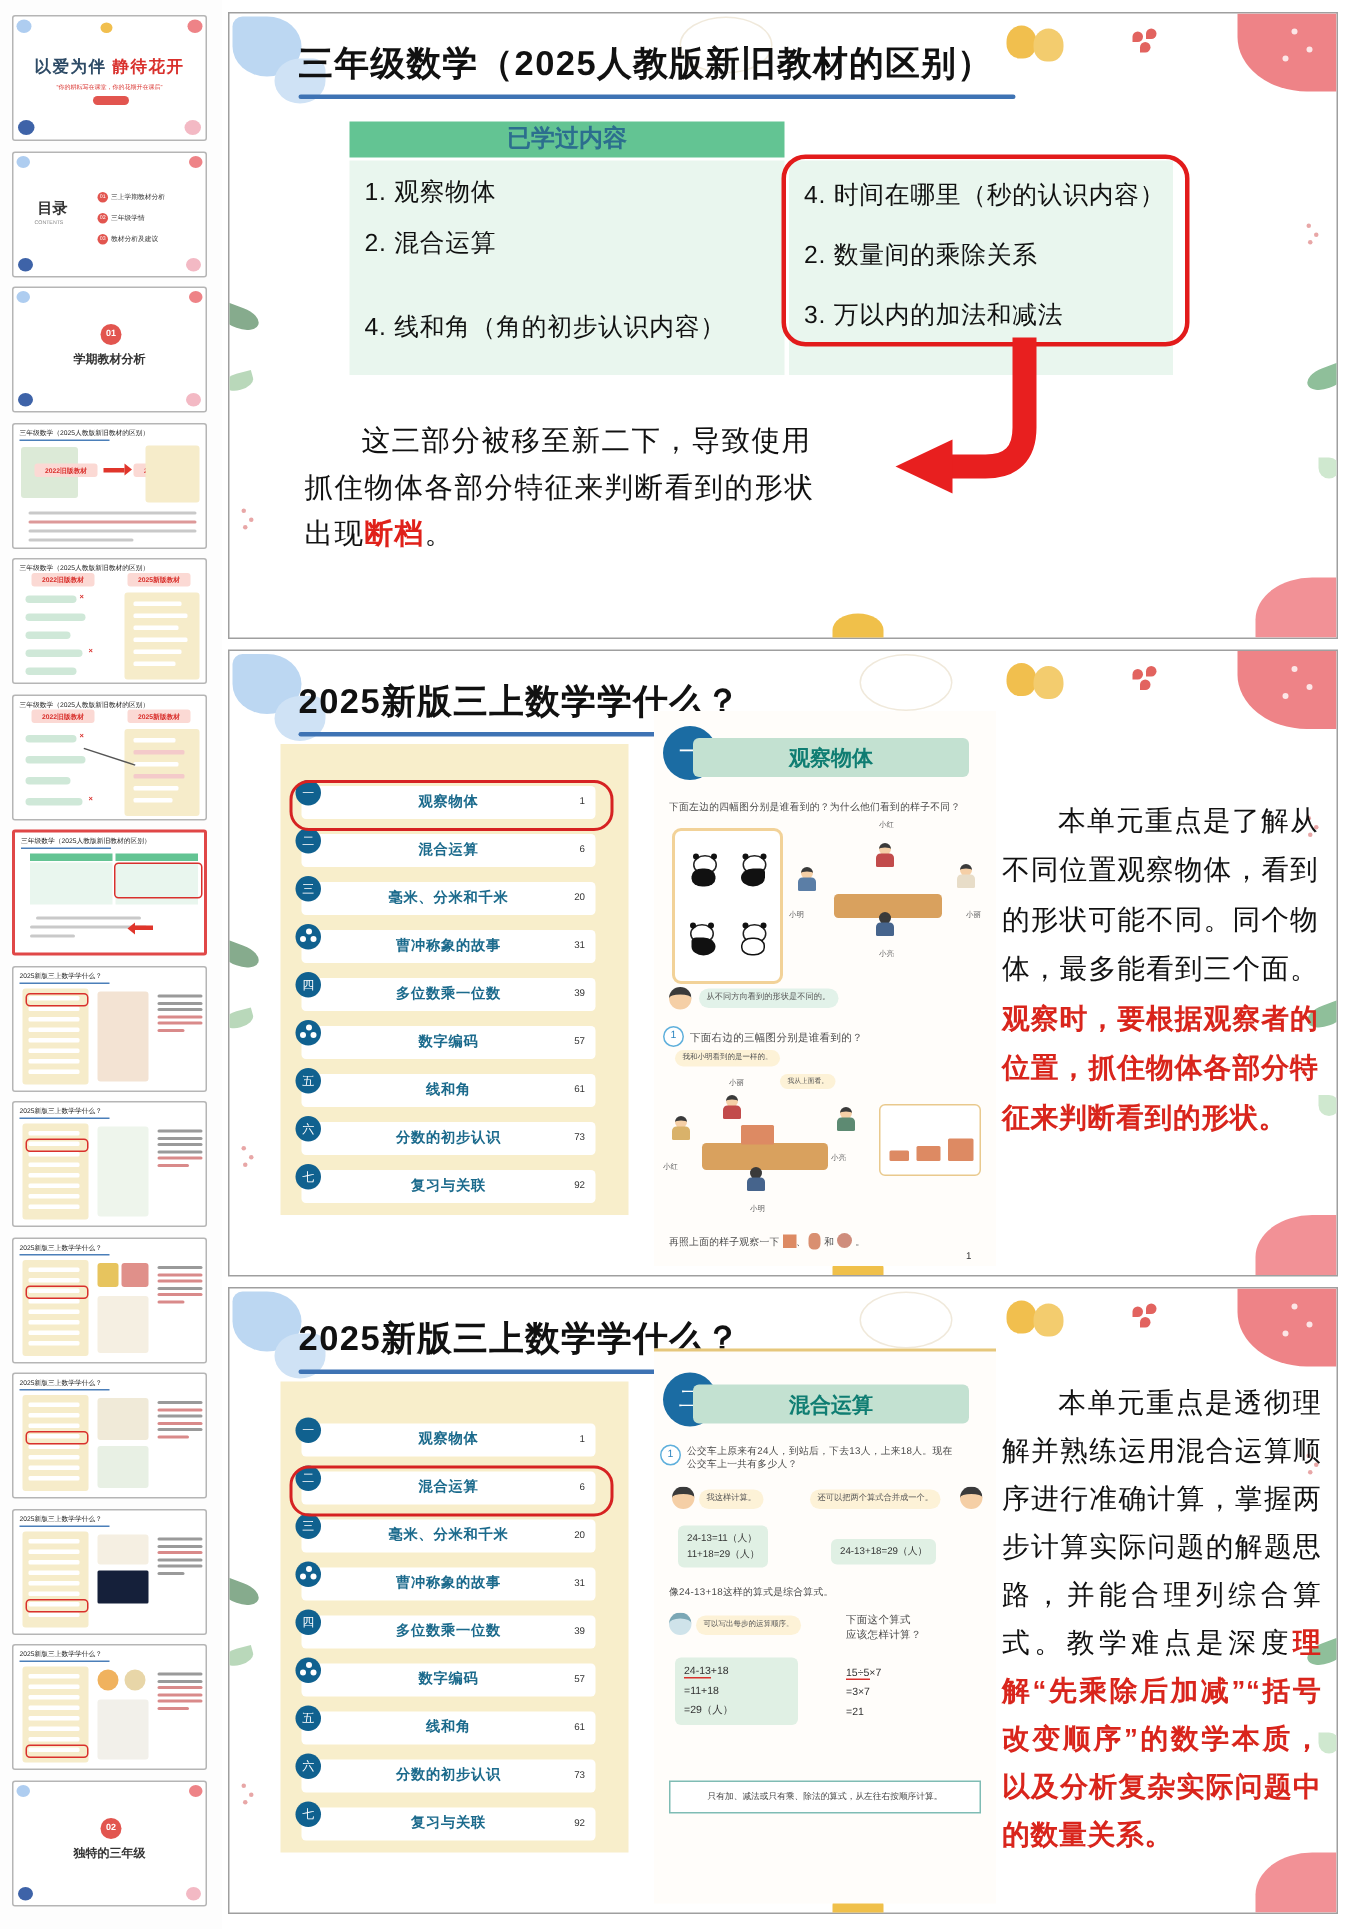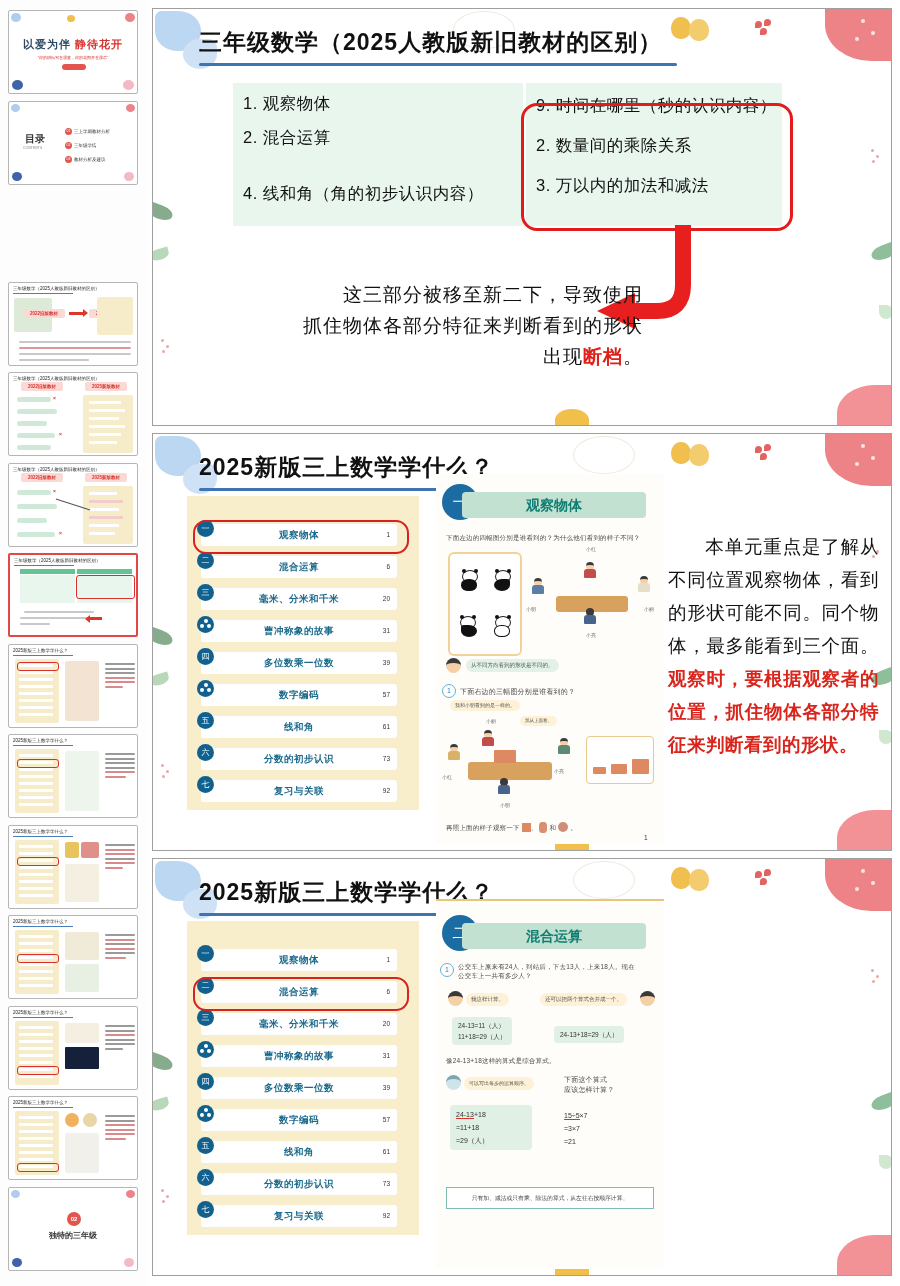--- a/index.html
+++ b/index.html
@@ -84,21 +84,21 @@
   .tbl .hcell{height:24px;font-size:16px;font-weight:bold;text-align:center;line-height:24px;background:#63c493;}
   .tbl .h1{width:290px;color:#2c6e8e;}
   .tbl .h2{width:256px;color:#b03a2e;}
   .tbl .bodyrow{display:flex;gap:3px;margin-top:2px;}
   .tbl .bcell{background:#e9f6ee;height:143px;position:relative;}
   .tbl .b1{width:290px;} .tbl .b2{width:256px;}
   .titem{position:absolute;left:10px;font-size:16.5px;color:#111;white-space:nowrap;letter-spacing:.5px;}
   .redbox{position:absolute;left:368px;top:94px;width:266px;height:122px;border:3px solid #e21b1b;
           border-radius:16px;}
   .note{position:absolute;left:50px;top:270px;width:440px;font-size:19px;color:#111;
-        line-height:31px;letter-spacing:1px;text-align:right;}
+        line-height:31px;letter-spacing:1px;}
   .note .ind{display:inline-block;width:38px;}
   .note .red{color:#e0211a;font-weight:bold;}
 
   
   .tocpanel{position:absolute;left:34px;top:62px;width:232px;height:314px;background:#f8eecb;}
   .tocrow{position:absolute;left:14px;width:196px;height:22px;background:#fff;border-radius:3px;}
   .tocicon{position:absolute;left:-4px;top:-4px;width:17px;height:17px;border-radius:50%;background:#10618f;
            color:#fff;font-size:8px;text-align:center;line-height:17px;}
   .tocicon.clover i{position:absolute;width:4px;height:4px;border-radius:50%;background:#fff;}
   .tocicon.clover i:nth-child(1){left:6.5px;top:3px;}
@@ -181,20 +181,28 @@
       <i class="flor" style="left:2px;top:2px;width:10px;height:9px;background:#aecdf0"></i>
       <i class="flor" style="right:2px;top:2px;width:10px;height:9px;background:#ee8387"></i>
       <i class="flor" style="left:3px;bottom:3px;width:11px;height:10px;background:#3e63a8"></i>
       <i class="flor" style="right:3px;bottom:3px;width:11px;height:10px;background:#f3b9c4"></i>
       <i class="flor" style="left:58px;top:4px;width:8px;height:7px;background:#f1bf4e"></i>
       <div class="cover-big"><span>以爱为伴 </span><span class="red">静待花开</span></div>
       <div class="cover-sub">“你的耕耘写在课堂，你的花期开在课后”</div>
       <div class="cover-pill"></div>
     </div>
 
+    <div class="thumb" style="top:191px">
+      <i class="flor" style="left:2px;top:2px;width:9px;height:8px;background:#aecdf0"></i>
+      <i class="flor" style="right:2px;top:2px;width:9px;height:8px;background:#ee8387"></i>
+      <i class="flor" style="left:3px;bottom:3px;width:10px;height:9px;background:#3e63a8"></i>
+      <i class="flor" style="right:3px;bottom:3px;width:10px;height:9px;background:#f3b9c4"></i>
+      <div class="sec-circle">01</div>
+      <div class="sec-label">学期教材分析</div>
+    </div>
 
     <div class="thumb" style="top:282px">
       <div class="t-title">三年级数学（2025人教版新旧教材的区别）</div>
       <div class="t-underline"></div>
       <div class="mini-img" style="left:5px;top:15px;width:38px;height:34px"></div>
       <div class="badge" style="left:14px;top:26px;width:42px">2022旧版教材</div>
       <div class="mini-arrow" style="left:60px;top:29px;width:14px"></div>
       <div class="badge" style="left:80px;top:26px;width:42px">2025新版教材</div>
       <div class="mini-cream" style="left:88px;top:14px;width:36px;height:38px"></div>
       <div class="mini-line" style="left:10px;top:58px;width:112px"></div>
@@ -452,29 +460,30 @@
           <i style="left:1px;top:11px"></i>
         </div>
       <div class="deco d-br"></div>
       <div class="deco d-by"></div>
 
       <div class="s-title">三年级数学（2025人教版新旧教材的区别）</div>
       <div class="s-underline" style="top:54px;width:478px"></div>
 
       <div class="tbl">
         <div class="hdr">
+          <div class="hcell h1">已学过内容</div>
         </div>
         <div class="bodyrow">
           <div class="bcell b1">
             <div class="titem" style="top:10px">1. 观察物体</div>
             <div class="titem" style="top:44px">2. 混合运算</div>
             <div class="titem" style="top:100px">4. 线和角（角的初步认识内容）</div>
           </div>
           <div class="bcell b2">
-            <div class="titem" style="top:12px">9. 时间在哪里（秒的认识内容）</div>
+            <div class="titem" style="top:12px">4. 时间在哪里（秒的认识内容）</div>
             <div class="titem" style="top:52px">2. 数量间的乘除关系</div>
             <div class="titem" style="top:92px">3. 万以内的加法和减法</div>
           </div>
         </div>
       </div>
       <div class="redbox"></div>
 
       <svg class="arrowsvg" width="112" height="118" viewBox="0 0 112 118">
         <path d="M92 4 V64 Q92 90 66 90 H40" fill="none" stroke="#e81f1f" stroke-width="16"></path>
         <polygon points="44,72 6,90 44,108" fill="#e81f1f"></polygon>
@@ -815,15 +824,18 @@
         </div>
         <div style="position:absolute;left:128px;top:210px">
           <div class="calcline"><span class="u">15÷5</span><span>×7</span></div>
           <div class="calcline">=3×7</div>
           <div class="calcline">=21</div>
         </div>
 
         <div class="rulebox" style="left:10px;top:288px;width:206px;height:20px;line-height:20px">只有加、减法或只有乘、除法的算式，从左往右按顺序计算。</div>
       </div>
 
+      <div class="summary" style="left:515px;top:60px;width:213px;line-height:32px">
+        <span class="ind"></span><span>本单元重点是透彻理解并熟练运用混合运算顺序进行准确计算，掌握两步计算实际问题的解题思路，并能合理列综合算式。教学难点是深度</span><span class="red">理解“先乘除后加减”“括号改变顺序”的数学本质，以及分析复杂实际问题中的数量关系。</span>
+      </div>
     </div>
   </div>
 </div>
 
 </body></html>

